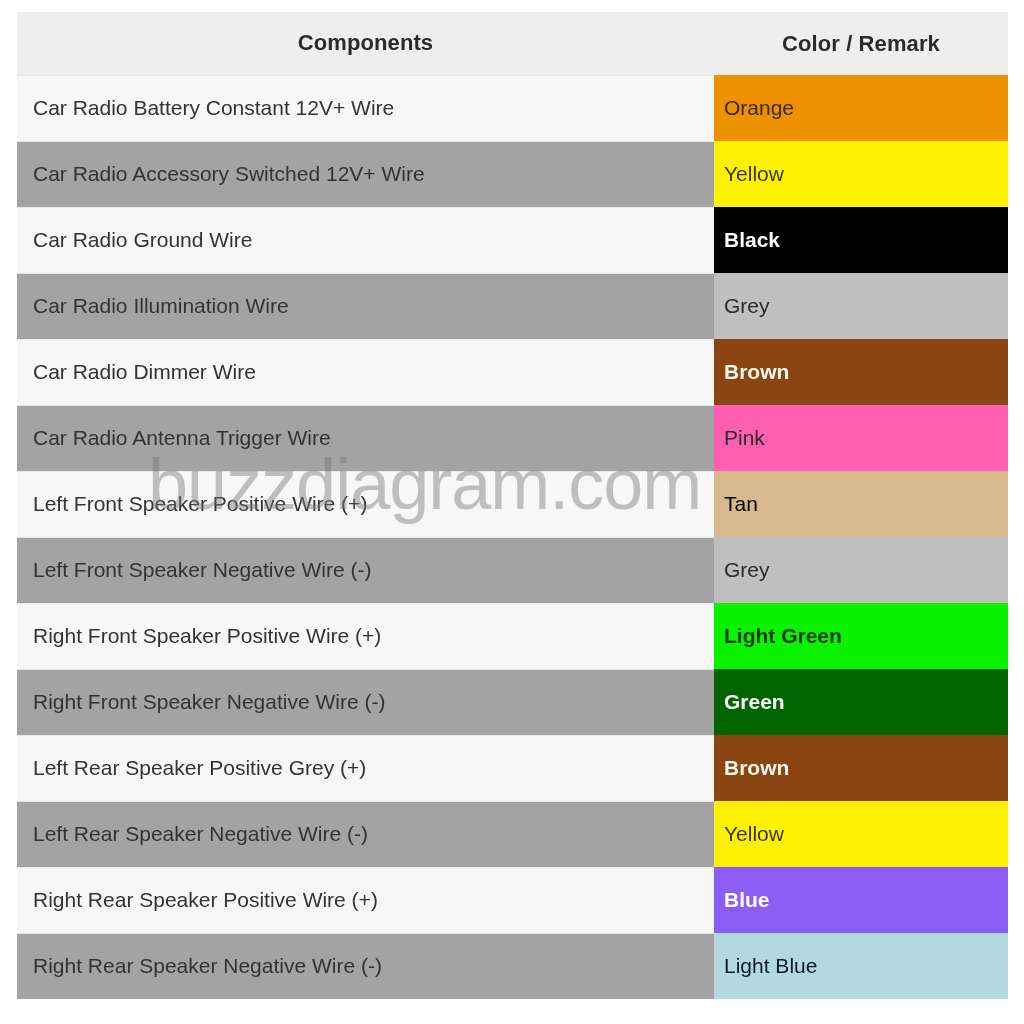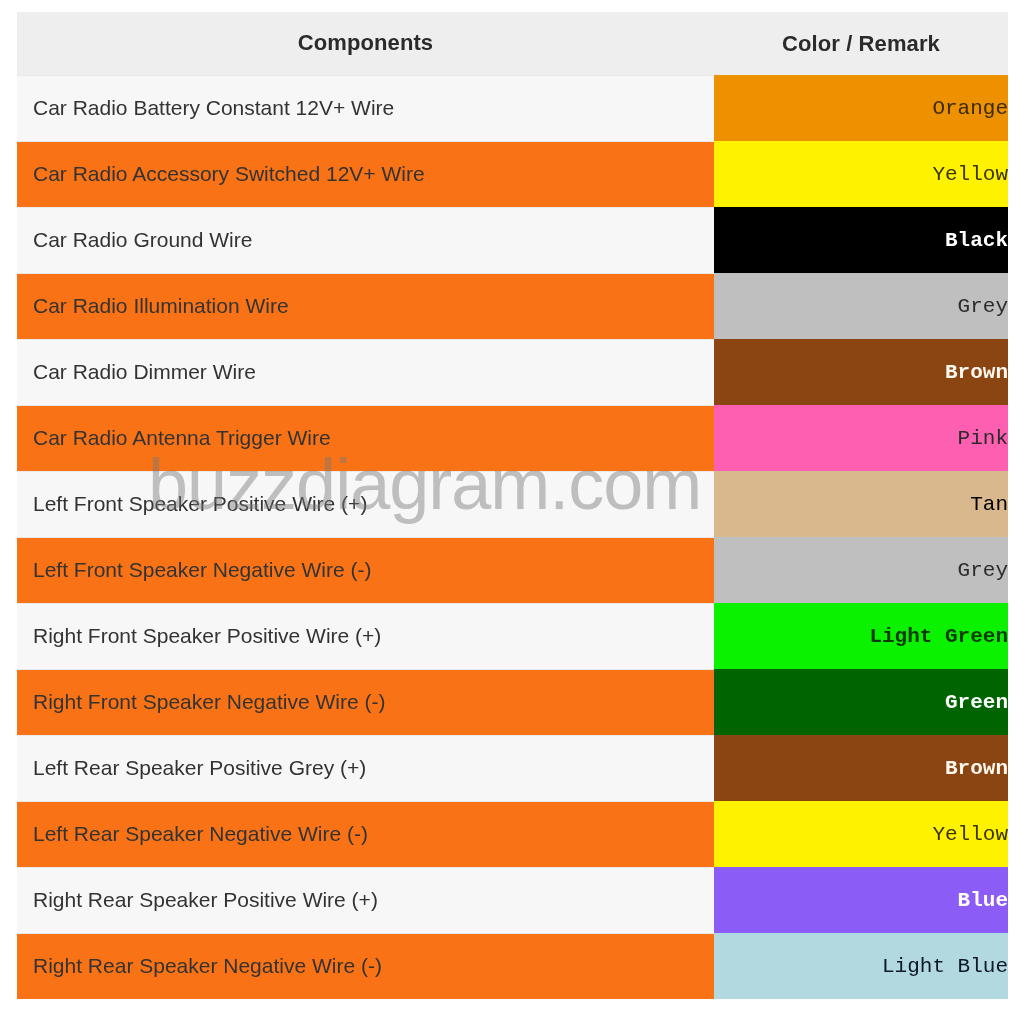--- a/index.html
+++ b/index.html
@@ -51,40 +51,39 @@
     letter-spacing: 0.1px;
     border: none;
     padding: 0;
   }
   .th.components { width: 697px; }
   .th.colorremark { width: 294px; }
 
   
   .row { height: 66px; }
   .row.odd  .cell-component { background: #f7f7f7; }
-  .row.even .cell-component { background: #f97316; }
+  .row.even .cell-component { background: #a3a3a3; }
 
   .cell-component {
     font-size: 21px;
     color: #333333;
     text-align: left;
     vertical-align: middle;
     padding: 0 0 0 16px;
     border-top: 1px solid #e9e9e9;
     white-space: nowrap;
   }
 
   .cell-color {
     font-size: 21px;
-    text-align: right;
+    text-align: left;
     vertical-align: middle;
-    padding: 0;
+    padding: 10px;
     border: none;
     white-space: nowrap;
-    font-family: Liberation Mono, monospace;
   }
 
   
   #watermark {
     position: absolute;
     left: 148px;
     top: 448px;
     width: 650px;
     font-size: 72px;
     font-weight: normal;

